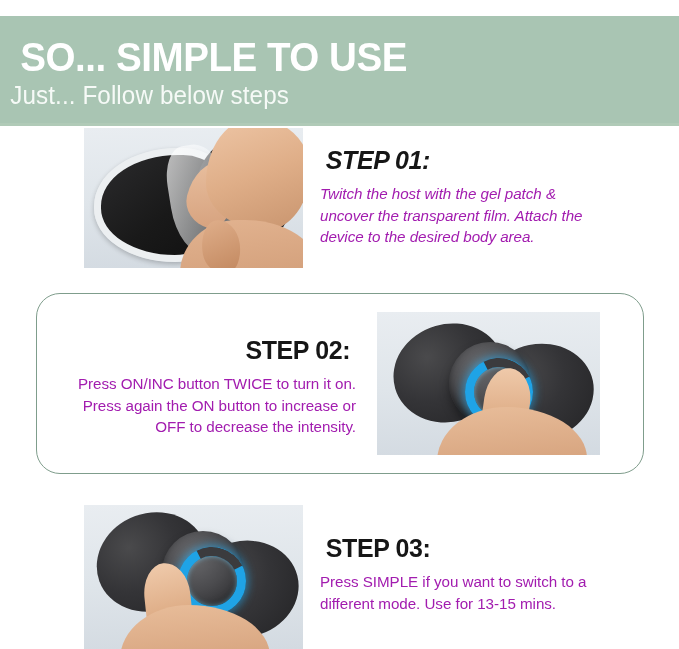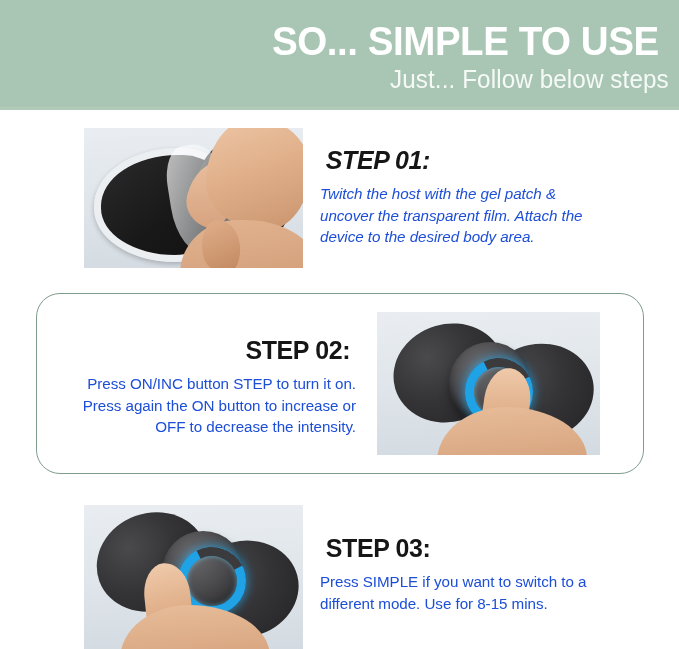--- a/index.html
+++ b/index.html
@@ -12,25 +12,25 @@
     height: 649px;
     overflow: hidden;
     font-family: "Liberation Sans", sans-serif;
     position: relative;
   }
 
   
   .header-band {
     position: absolute;
     left: 0;
-    top: 0;
+    top: 16px;
     width: 679px;
     height: 110px;
     background: #a9c5b3;
-    text-align: right;
+    text-align: left;
     overflow: hidden;
   }
   .header-title {
     margin: 0;
     padding: 0;
     position: absolute;
     left: 0;
     top: 18px;
     width: 679px;
     font-size: 41px;
@@ -76,21 +76,21 @@
     font-weight: 700;
     color: #161616;
     letter-spacing: -0.4px;
     transform: scaleX(0.96);
   }
   .step-body {
     margin: 0;
     font-size: 15.2px;
     line-height: 21.5px;
     font-weight: 400;
-    color: #1d4ed8;
+    color: #a21caf;
     letter-spacing: -0.05px;
   }
   .step-body b { font-weight: 400; }
 
   
   .photo {
     position: absolute;
     overflow: hidden;
     background: #e3e8ec;
   }
@@ -277,30 +277,30 @@
   <div class="hub">
     <div class="hub-ring"></div>
   </div>
   <div class="press-finger" style="left:105px; top:56px; transform:rotate(8deg);"></div>
   <div class="ring-band" style="left:108px; top:124px;"></div>
   <div class="press-hand" style="left:60px;"></div>
 </div>
 
 <div id="step-02-text">
   <div class="step-heading">STEP 02:</div>
-  <p class="step-body"><span>Press </span><b>ON/INC</b><span> button </span><b>STEP</b><span> to turn it on. Press again the ON button to increase or OFF to decrease the intensity.</span></p>
+  <p class="step-body"><span>Press </span><b>ON/INC</b><span> button </span><b>TWICE</b><span> to turn it on. Press again the ON button to increase or OFF to decrease the intensity.</span></p>
 </div>
 
 <div class="photo device-photo" id="photo-step-03">
   <div class="pad pad-left" style="left:12px; top:8px; transform:rotate(-20deg);"></div>
   <div class="pad pad-right" style="right:4px; top:36px; transform:rotate(-14deg);"></div>
   <div class="hub" style="left:78px; top:26px;">
     <div class="hub-ring"></div>
   </div>
   <div class="press-finger" style="left:62px; top:58px; transform:rotate(-6deg);"></div>
   <div class="ring-band" style="left:66px; top:128px;"></div>
   <div class="press-hand" style="left:36px; bottom:-34px;"></div>
 </div>
 
 <div id="step-03-text">
   <div class="step-heading">STEP 03:</div>
-  <p class="step-body"><span>Press </span><b>SIMPLE</b><span> if you want to switch to a different mode. Use for 8-15 mins.</span></p>
+  <p class="step-body"><span>Press </span><b>SIMPLE</b><span> if you want to switch to a different mode. Use for 13-15 mins.</span></p>
 </div>
 
 </body></html>

